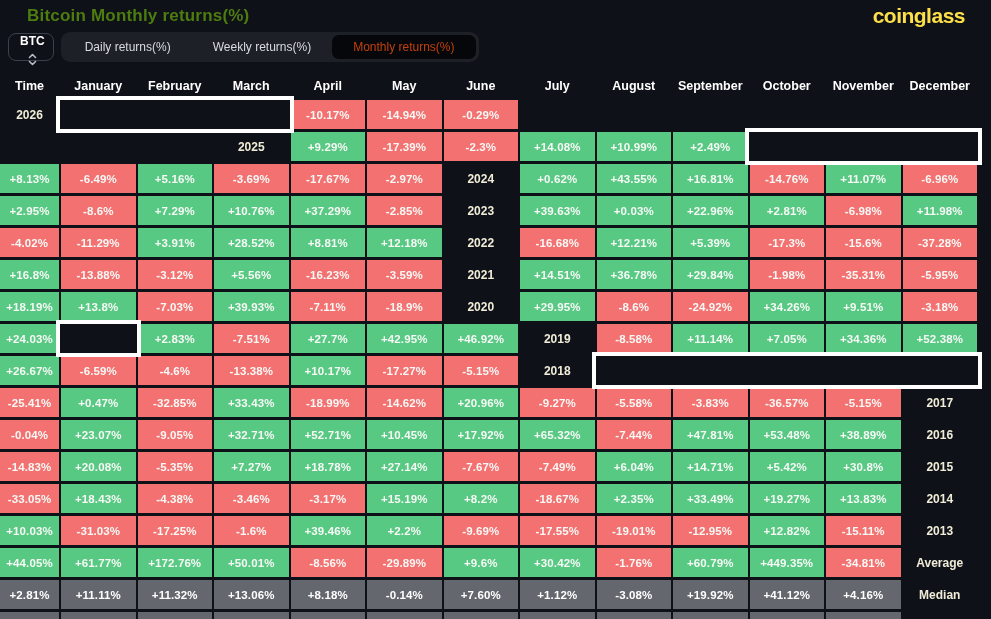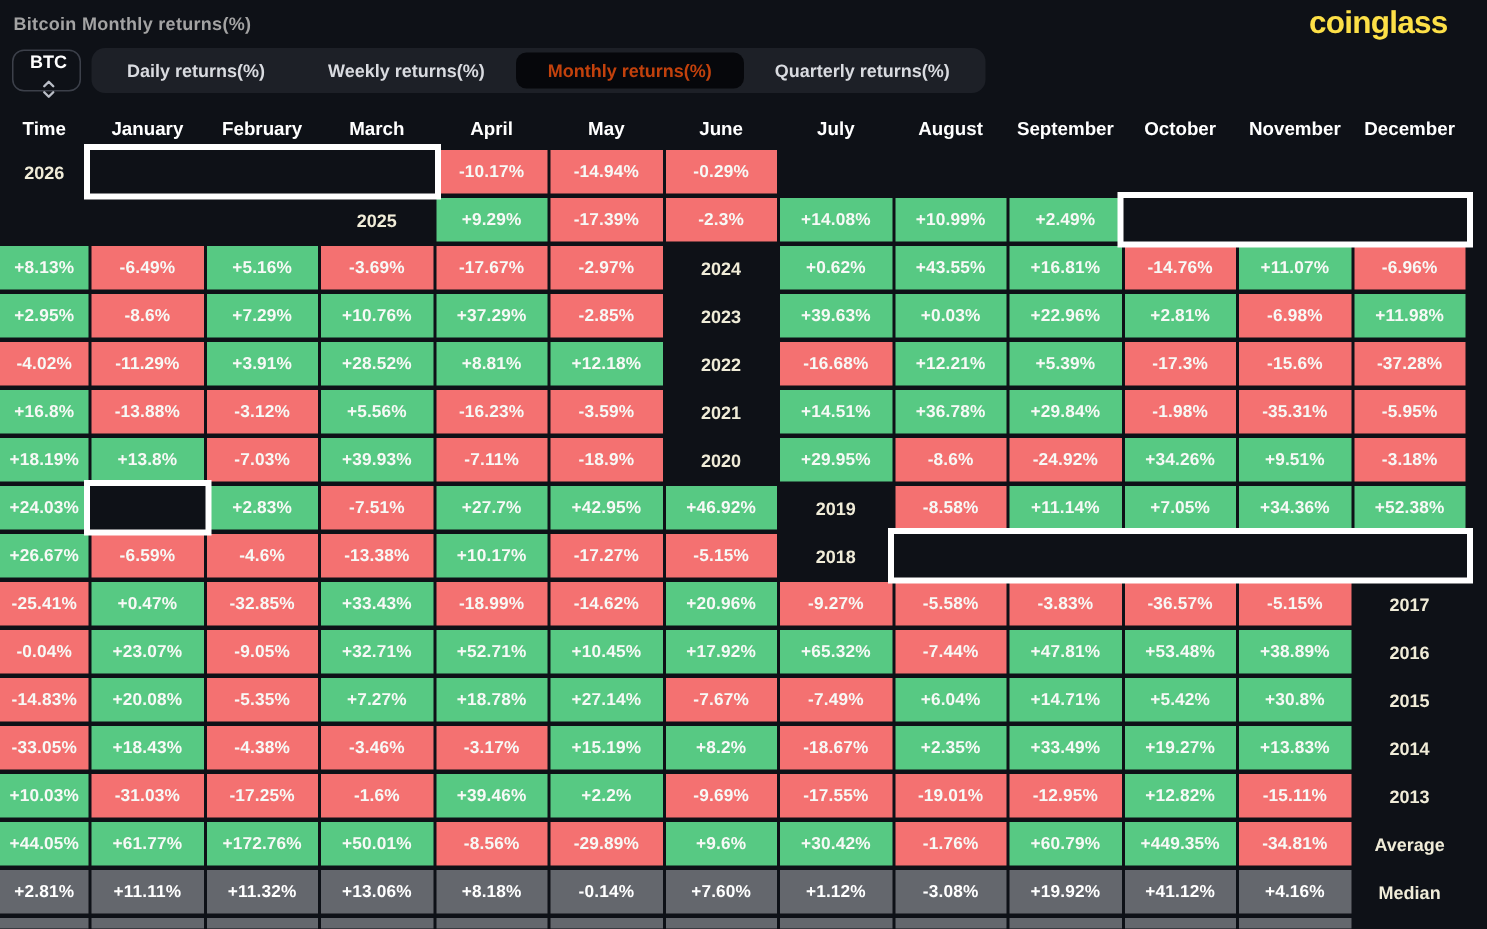--- a/index.html
+++ b/index.html
@@ -4,31 +4,31 @@
 <style>
   * { margin:0; padding:0; box-sizing:border-box; }
   html,body { width:991px; height:619px; background:var(--bg,#0e1117); overflow:hidden;
               font-family:"Liberation Sans", sans-serif; }
   :root{
     --bg:#0e1117; --pos:#57c983; --neg:#f47171; --sum:#64676d;
     --cream:#f0ecd8; --celltext:#f7f9f6; --hl:#ffffff;
   }
   .topbar{ display:flex; justify-content:space-between; align-items:center;
            padding:6px 26px 4px 9px; height:30px; }
-  .page-title{ color:#a3a3a3; font-size:12px; font-weight:800; letter-spacing:.2px; }
+  .page-title{ color:#4d7c0f; font-size:17px; font-weight:800; letter-spacing:.2px;margin-left:18px; }
   .logo{ color:#fde047; font-size:21px; font-weight:800; letter-spacing:-0.5px;margin-left:15px; }
 
   .controls{ display:flex; align-items:center; gap:7px; padding:3px 0 6px 8px; height:36px; }
   .symbol-select{ display:flex; align-items:center; gap:5px; height:28px; padding:0 8px 0 11px;
                   border:1px solid #3c404a; border-radius:8px; color:#fff; font-size:12px;
                   font-weight:700; cursor:pointer; background:transparent;flex-direction:column; }
   .tabgroup{ display:flex; align-items:center; background:#1d2027; border-radius:9px;
              padding:3px; height:30px; }
   .tab{ display:flex; align-items:center; justify-content:center; height:24px; padding:0 21px;
-        color:#d9dbe0; font-size:12px; font-weight:700; border-radius:7px; cursor:pointer;
+        color:#d9dbe0; font-size:12px; font-weight:400; border-radius:7px; cursor:pointer;
         white-space:nowrap; }
   .tab.active{ background:#06070b; color:#c2410c; }
 
   .returns-table{ display:grid; grid-template-columns:59px repeat(12,1fr);
                   grid-auto-rows:29px; gap:3px 2px; padding:0 14px 4px 0; margin-top:2px; }
   .hcell{ grid-row:1; display:flex; align-items:center; justify-content:center;
           color:#ffffff; font-size:12.5px; font-weight:700; height:22px; align-self:end; }
   .rowlabel{ display:flex; align-items:center; justify-content:center;
              color:var(--cream); font-size:12px; font-weight:600; }
   .cell{ display:flex; align-items:center; justify-content:center;
@@ -54,21 +54,20 @@
       <svg width="9" height="13" viewBox="0 0 9 13" fill="none">
         <path d="M1.5 4.5 L4.5 1.5 L7.5 4.5" stroke="#b9bdc6" stroke-width="1.6" stroke-linecap="round" stroke-linejoin="round"></path>
         <path d="M1.5 8.5 L4.5 11.5 L7.5 8.5" stroke="#b9bdc6" stroke-width="1.6" stroke-linecap="round" stroke-linejoin="round"></path>
       </svg>
     </span>
   </div>
   <div class="tabgroup">
     <div class="tab">Daily returns(%)</div>
     <div class="tab">Weekly returns(%)</div>
     <div class="tab active">Monthly returns(%)</div>
-    <div class="tab">Quarterly returns(%)</div>
   </div>
 </div>
 
 <div class="returns-table">
     <div class="hcell">Time</div>
     <div class="hcell">January</div>
     <div class="hcell">February</div>
     <div class="hcell">March</div>
     <div class="hcell">April</div>
     <div class="hcell">May</div>

